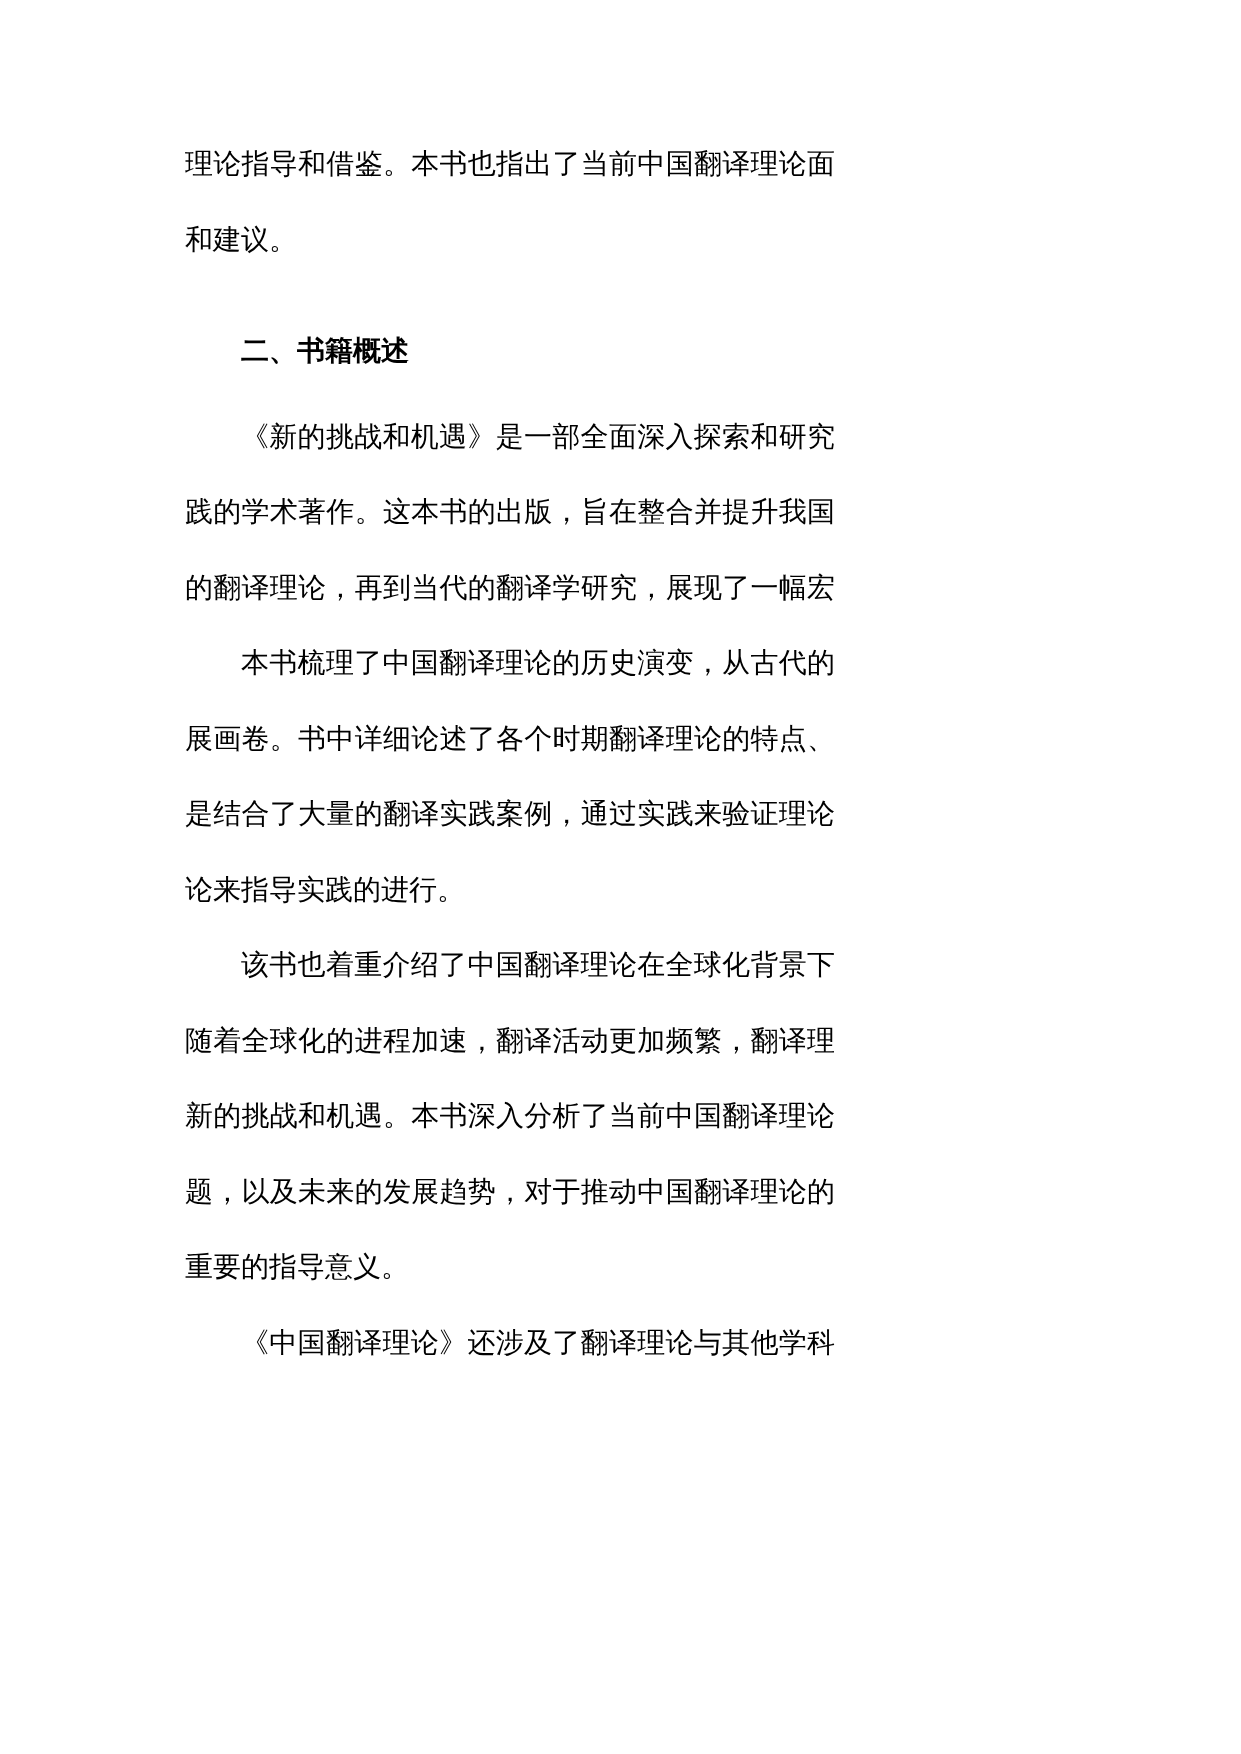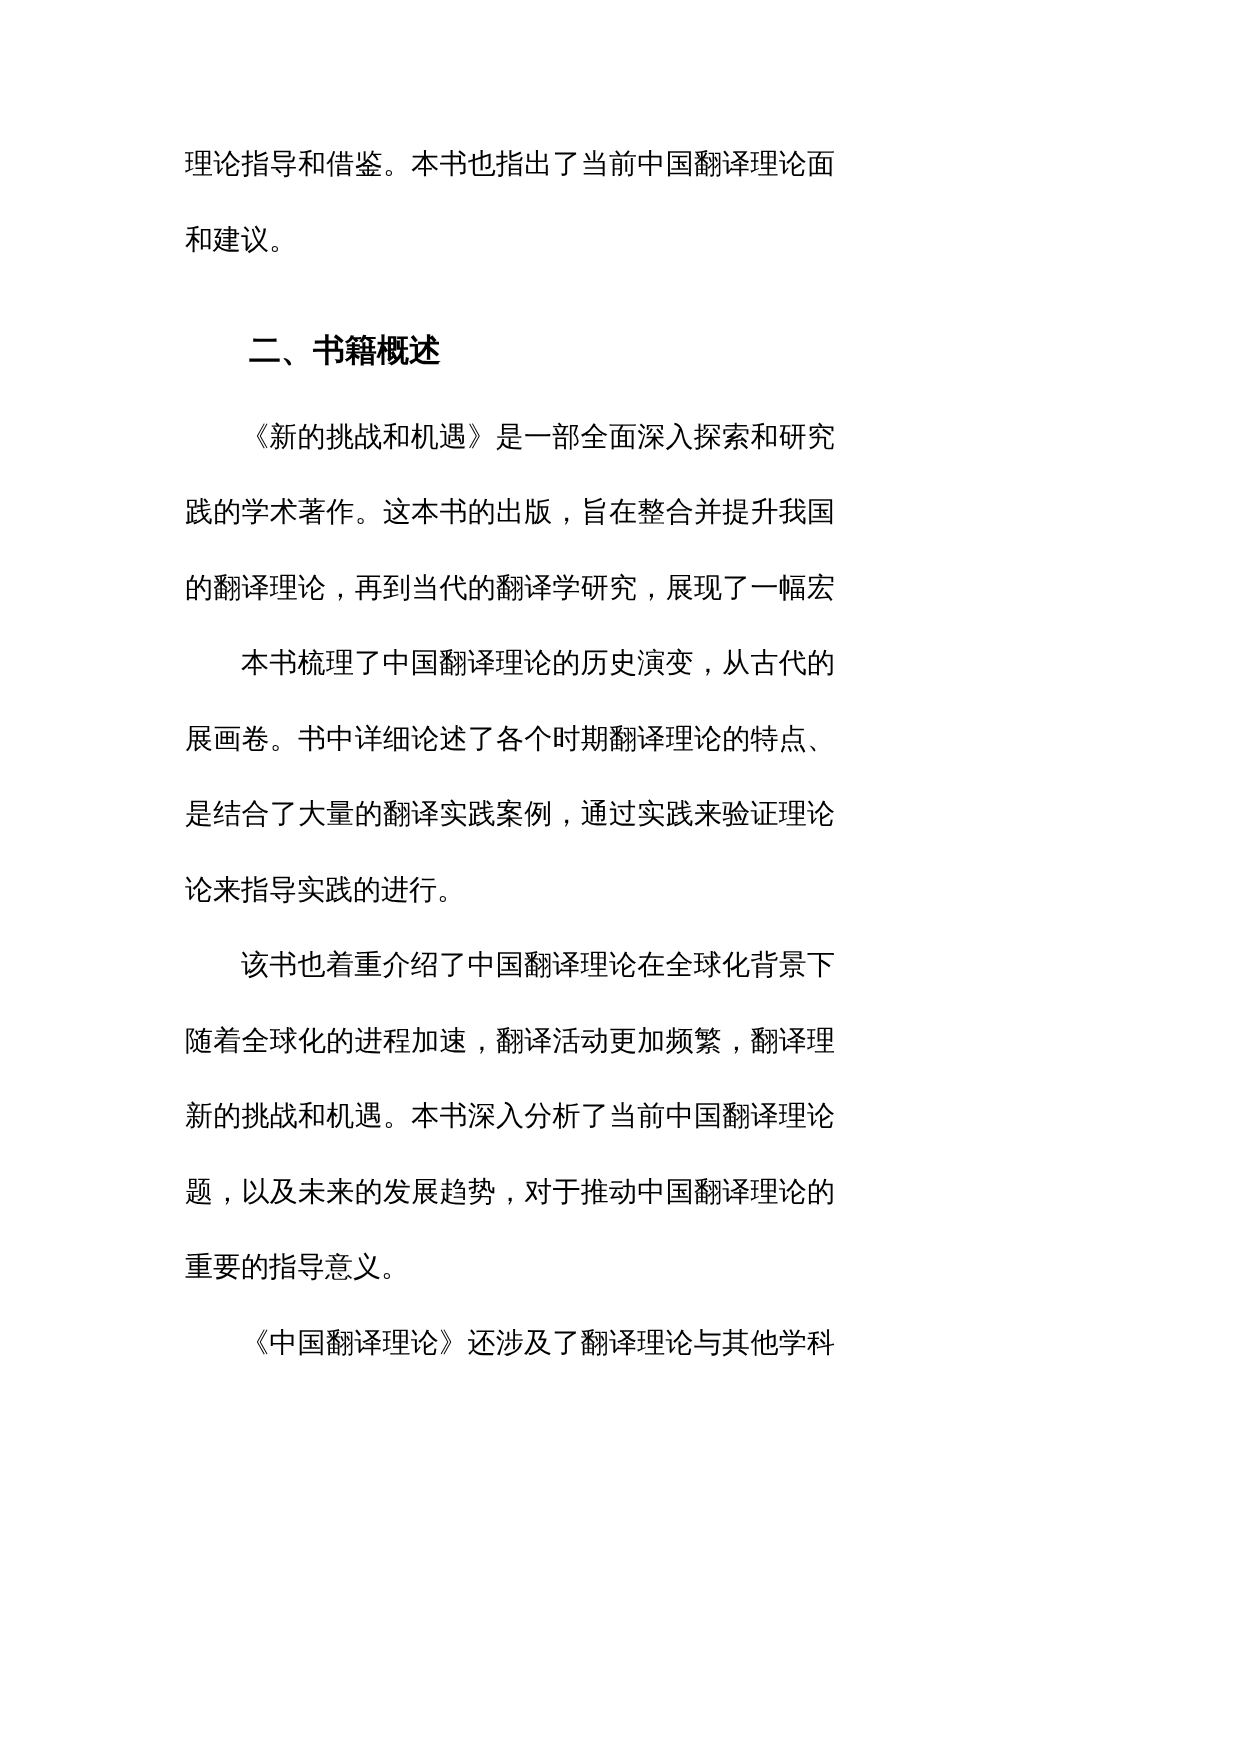--- a/index.html
+++ b/index.html
@@ -33,21 +33,21 @@
     text-align-last: justify;
     overflow: hidden;
   }
   .line.indent {
     text-indent: 2em;
   }
   .heading {
     margin: 36px 0 10px 0;
     height: 75.5px;
     line-height: 75.5px;
-    font-size: 32px;
+    font-size: 28px;
     font-weight: bold;
     text-indent: 2em;
     color: #000000;
   }
 </style>
 </head>
 <body>
 
 <div class="page">
   <div class="body-text">

